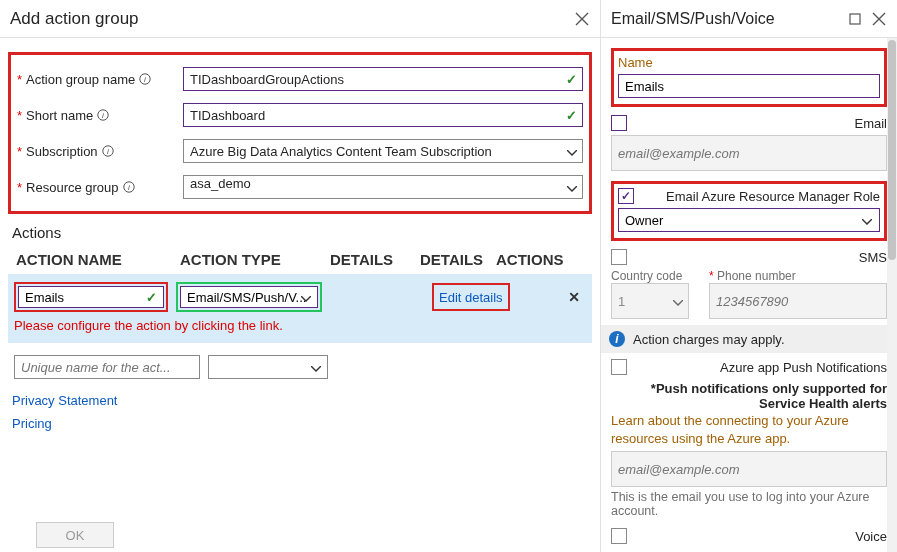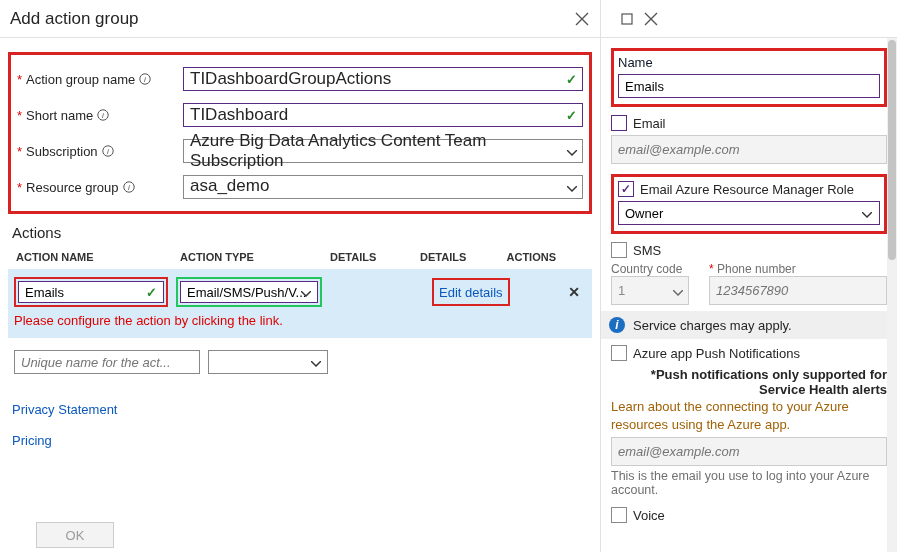--- a/index.html
+++ b/index.html
@@ -15,64 +15,64 @@
 .left-body { padding: 14px 8px 0 8px; }
 
 .hl-box { border: 3px solid #d92323; padding: 6px 6px; margin-bottom: 10px; }
 
 .form-row { display: flex; align-items: center; height: 36px; margin-bottom: 0; }
 .form-label-wrap { width: 166px; display: flex; align-items: center; font-size: 13px; color: #252525; }
 .req-star { color: #e00000; margin-right: 4px; }
 .info-icon { width: 12px; height: 12px; margin-left: 4px; display: inline-flex; }
 .info-icon svg { width: 12px; height: 12px; }
 
-.txtinput { flex: 1; height: 24px; border: 1px solid #5a2a82; padding: 0 22px 0 6px; font-size: 17px; color: #252525; position: relative; background: #fff; }
+.txtinput { flex: 1; height: 24px; border: 1px solid #5a2a82; padding: 0 22px 0 6px; font-size: 13px; color: #252525; position: relative; background: #fff; }
 .txtinput.sel { appearance: none; padding-right: 28px; background: #fff; }
 .input-wrap { flex: 1; position: relative; display: flex; }
 .check-ok { position: absolute; right: 6px; top: 50%; transform: translateY(-50%); color: #2a8a2a; font-size: 13px; font-weight: bold; }
 .caret-dn { position: absolute; right: 6px; top: 50%; transform: translateY(-50%); pointer-events: none; }
 
 .section-hdr { font-size: 15px; color: #252525; margin: 8px 0 6px 4px; }
 
-.tbl-head { display: flex; padding: 4px 4px; font-size: 11px; font-weight: 600; color: #323232; }
+.tbl-head { display: flex; padding: 4px 4px; font-size: 15px; font-weight: 600; color: #323232; }
 .col-name { width: 168px; padding-left: 4px; }
 .col-type { width: 150px; }
 .col-status { width: 90px; }
 .col-details { width: 76px; }
 .col-actions { width: 60px; text-align: right; }
 
 .action-row-wrap { background: #d7ecf8; padding: 8px 6px 10px 6px; margin-top: 2px; }
 .action-row { display: flex; align-items: center; }
 .hl-name { border: 2px solid #d92323; padding: 2px; width: 154px; position: relative; }
 .hl-type { border: 2px solid #22c55e; padding: 2px; width: 146px; margin-left: 8px; position: relative; }
 .hl-details { border: 2px solid #d92323; padding: 3px 5px; margin-left: 110px; }
 .edit-link { color: #0b58bf; font-size: 13px; }
 .remove-x { margin-left: auto; font-size: 14px; font-weight: bold; cursor: pointer; color: #333; padding: 0 6px; }
 .warn-text { color: #e00000; font-size: 13px; margin-top: 6px; }
 
 .action-row2 { display: flex; align-items: center; padding: 12px 6px; }
 .action-row2 .nm { width: 186px; height: 24px; border: 1px solid #888; font-style: italic; color: #888; font-size: 13px; padding: 0 6px; }
 .action-row2 .tp { width: 120px; height: 24px; border: 1px solid #888; margin-left: 8px; position: relative; background: #fff; }
 
-.link-line { color: #0b58bf; font-size: 13px; margin: 16px 0 8px 4px; display: block; }
+.link-line { color: #0b58bf; font-size: 13px; margin: 2px 0 8px 4px; display: block; }
 
 .ok-btn { position: absolute; left: 36px; bottom: 4px; width: 78px; height: 26px; background: #f3f3f3; border: 1px solid #ccc; color: #9a9a9a; font-size: 13px; }
 
 .right-body { padding: 10px 10px 0 10px; height: calc(100% - 38px); overflow: hidden; position: relative; }
 .right-scroll { position: absolute; right: 0; top: 0; width: 10px; height: 100%; background: #f1f1f1; }
 .right-scroll .thumb { position: absolute; right: 1px; top: 2px; width: 8px; height: 220px; background: #c4c4c4; border-radius: 4px; }
 
-.r-label { font-size: 13px; color: #0f172a; margin-bottom: 4px; }
+.r-label { font-size: 13px; color: #a16207; margin-bottom: 4px; }
 .r-box { border: 3px solid #d92323; padding: 4px 4px 6px 4px; margin-bottom: 8px; }
 .r-input { width: 100%; height: 24px; border: 1px solid #5a2a82; padding: 0 6px; font-size: 13px; }
 
-.chk-row { display: flex; align-items: center; margin: 6px 0 4px 0; }
+.chk-row { display: flex; align-items: center; margin: 6px 0 4px 0; justify-content: space-between; }
 .chkbox { width: 16px; height: 16px; border: 1px solid #5a2a82; margin-right: 6px; display: inline-flex; align-items: center; justify-content: center; font-size: 12px; color: #5a2a82; font-weight: bold; }
 .chk-lbl { font-size: 13px; color: #252525; }
-.gray-input { width: 100%; height: 29px; background: #f3f3f3; border: 1px solid #ccc; color: #8a8a8a; font-style: italic; font-size: 13px; padding: 0 6px; }
+.gray-input { width: 100%; height: 36px; background: #f3f3f3; border: 1px solid #ccc; color: #8a8a8a; font-style: italic; font-size: 13px; padding: 0 6px; }
 
 .r-sel { width: 100%; height: 24px; border: 1px solid #5a2a82; padding: 0 20px 0 6px; font-size: 13px; position: relative; background: #fff; }
 .sel-caret { position: absolute; right: 8px; top: 50%; transform: translateY(-50%); }
 
 .double-col { display: flex; gap: 20px; }
 .double-col .c1 { width: 78px; }
 .double-col .c2 { flex: 1; }
 .small-lbl { font-size: 12px; color: #707070; }
 
 .info-bar { background: #efefef; display: flex; align-items: center; padding: 6px 8px; margin: 6px -10px; font-size: 13px; color: #252525; }
@@ -223,20 +223,21 @@
 
     <a class="link-line">Privacy Statement</a>
     <a class="link-line">Pricing</a>
   </div>
 
   <button class="ok-btn">OK</button>
 </div>
 
 <div class="panel-right">
   <div class="panel-header">
+    <div class="panel-title" style="font-size:16px;">Email/SMS/Push/Voice</div>
     <div class="header-icon">
       <svg width="12" height="12" viewBox="0 0 12 12">
           <rect x="1" y="1" width="10" height="10" fill="none" stroke="#555" stroke-width="1.2"></rect>
         </svg>
     </div>
     <div class="header-icon">
       <svg width="14" height="14" viewBox="0 0 14 14">
           <path d="M1 1 L13 13 M13 1 L1 13" stroke="#555" stroke-width="1.4"></path>
         </svg>
     </div>
@@ -286,21 +287,21 @@
         </div>
       </div>
       <div class="c2">
         <div class="small-lbl"><span style="color:#e00000;">*</span> <span>Phone number</span></div>
         <input class="gray-input" disabled="" placeholder="1234567890" style="">
       </div>
     </div>
 
     <div class="info-bar">
       <span class="i-circ">i</span>
-      <span>Service charges may apply.</span>
+      <span>Action charges may apply.</span>
     </div>
 
     <div class="chk-row">
       <span class="chkbox" style="border-color:#888;"></span>
       <span class="chk-lbl">Azure app Push Notifications</span>
     </div>
     <div class="bold-note">*Push notifications only supported for Service Health alerts</div>
     <a class="learn-link">Learn about the connecting to your Azure resources using the Azure app.</a>
     <input class="gray-input" style="margin-top: 4px;" disabled="" placeholder="email@example.com">
     <div class="hint-txt">This is the email you use to log into your Azure account.</div>

